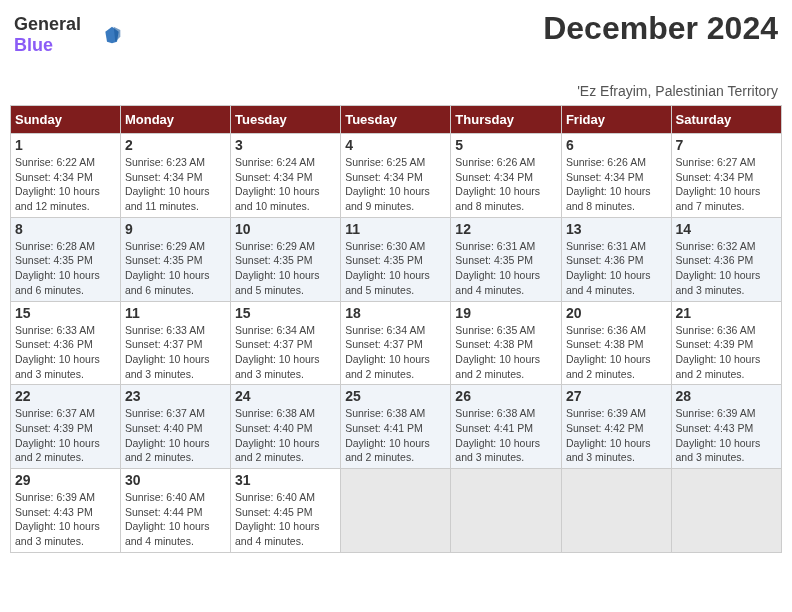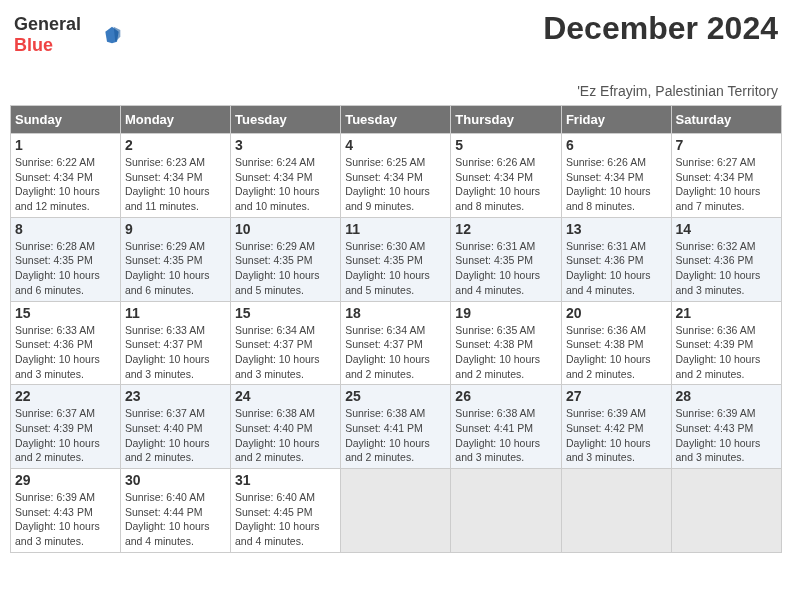--- a/index.html
+++ b/index.html
@@ -24,21 +24,21 @@
       gap: 19px;
     }
     .logo-text-general {
       font-size: 18px;
       font-weight: bold;
       color: #333;
     }
     .logo-text-blue {
       font-size: 18px;
       font-weight: bold;
-      color: #ef4444;
+      color: #8b5cf6;
     }
     .logo-icon {
       width: 20px;
       height: 20px;
       margin-left: 2px;
     }
     .title-block {
       text-align: right;
     }
     .month-title {
@@ -50,21 +50,21 @@
       font-size: 14px;
       color: #555;
       margin-top: 36px;
     }
     .calendar {
       width: 100%;
       border-collapse: collapse;
       font-size: 11px;
     }
     .calendar th {
-      background-color: #737373;
+      background-color: #7f1d1d;
       color: #fff;
       padding: 6px 4px;
       text-align: left;
       font-size: 13px;
       font-weight: bold;
       border: 1px solid #ccc;
     }
     .calendar td {
       vertical-align: top;
       border: 1px solid #ccc;

